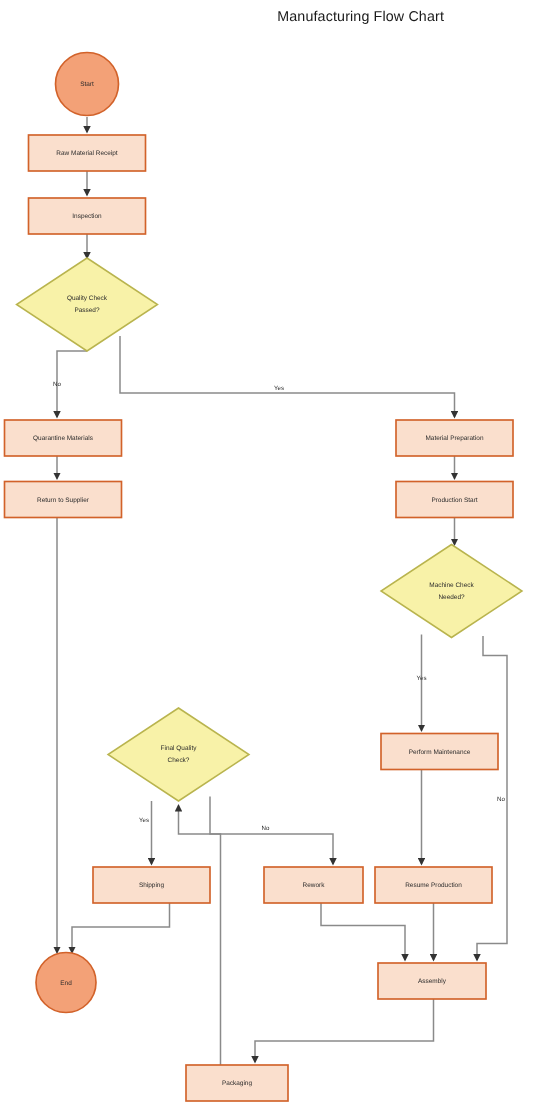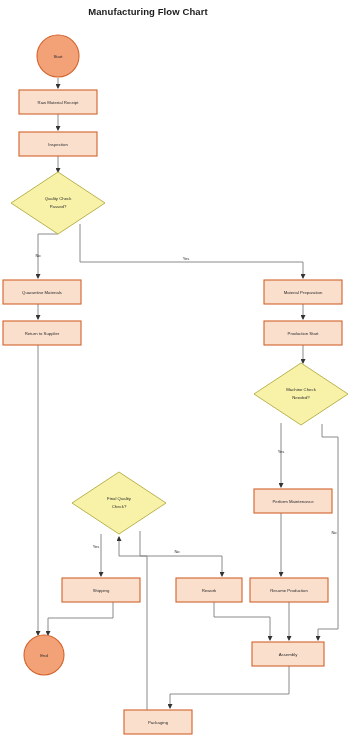--- a/index.html
+++ b/index.html
@@ -12,23 +12,23 @@
     height: 742px;
     position: relative;
     font-family: "Liberation Sans", sans-serif;
     overflow: hidden;
   }
   #chart-title {
     position: absolute;
     top: 6px;
     left: 0;
     width: 296px;
-    text-align: center;
+    text-align: right;
     font-size: 9.5px;
-    font-weight: bold;
+    font-weight: normal;
     color: #1a1a1a;
     letter-spacing: 0.1px;
   }
   #flow-svg {
     position: absolute;
     top: 0;
     left: 0;
   }
   .node-label {
     font-size: 4.3px;

